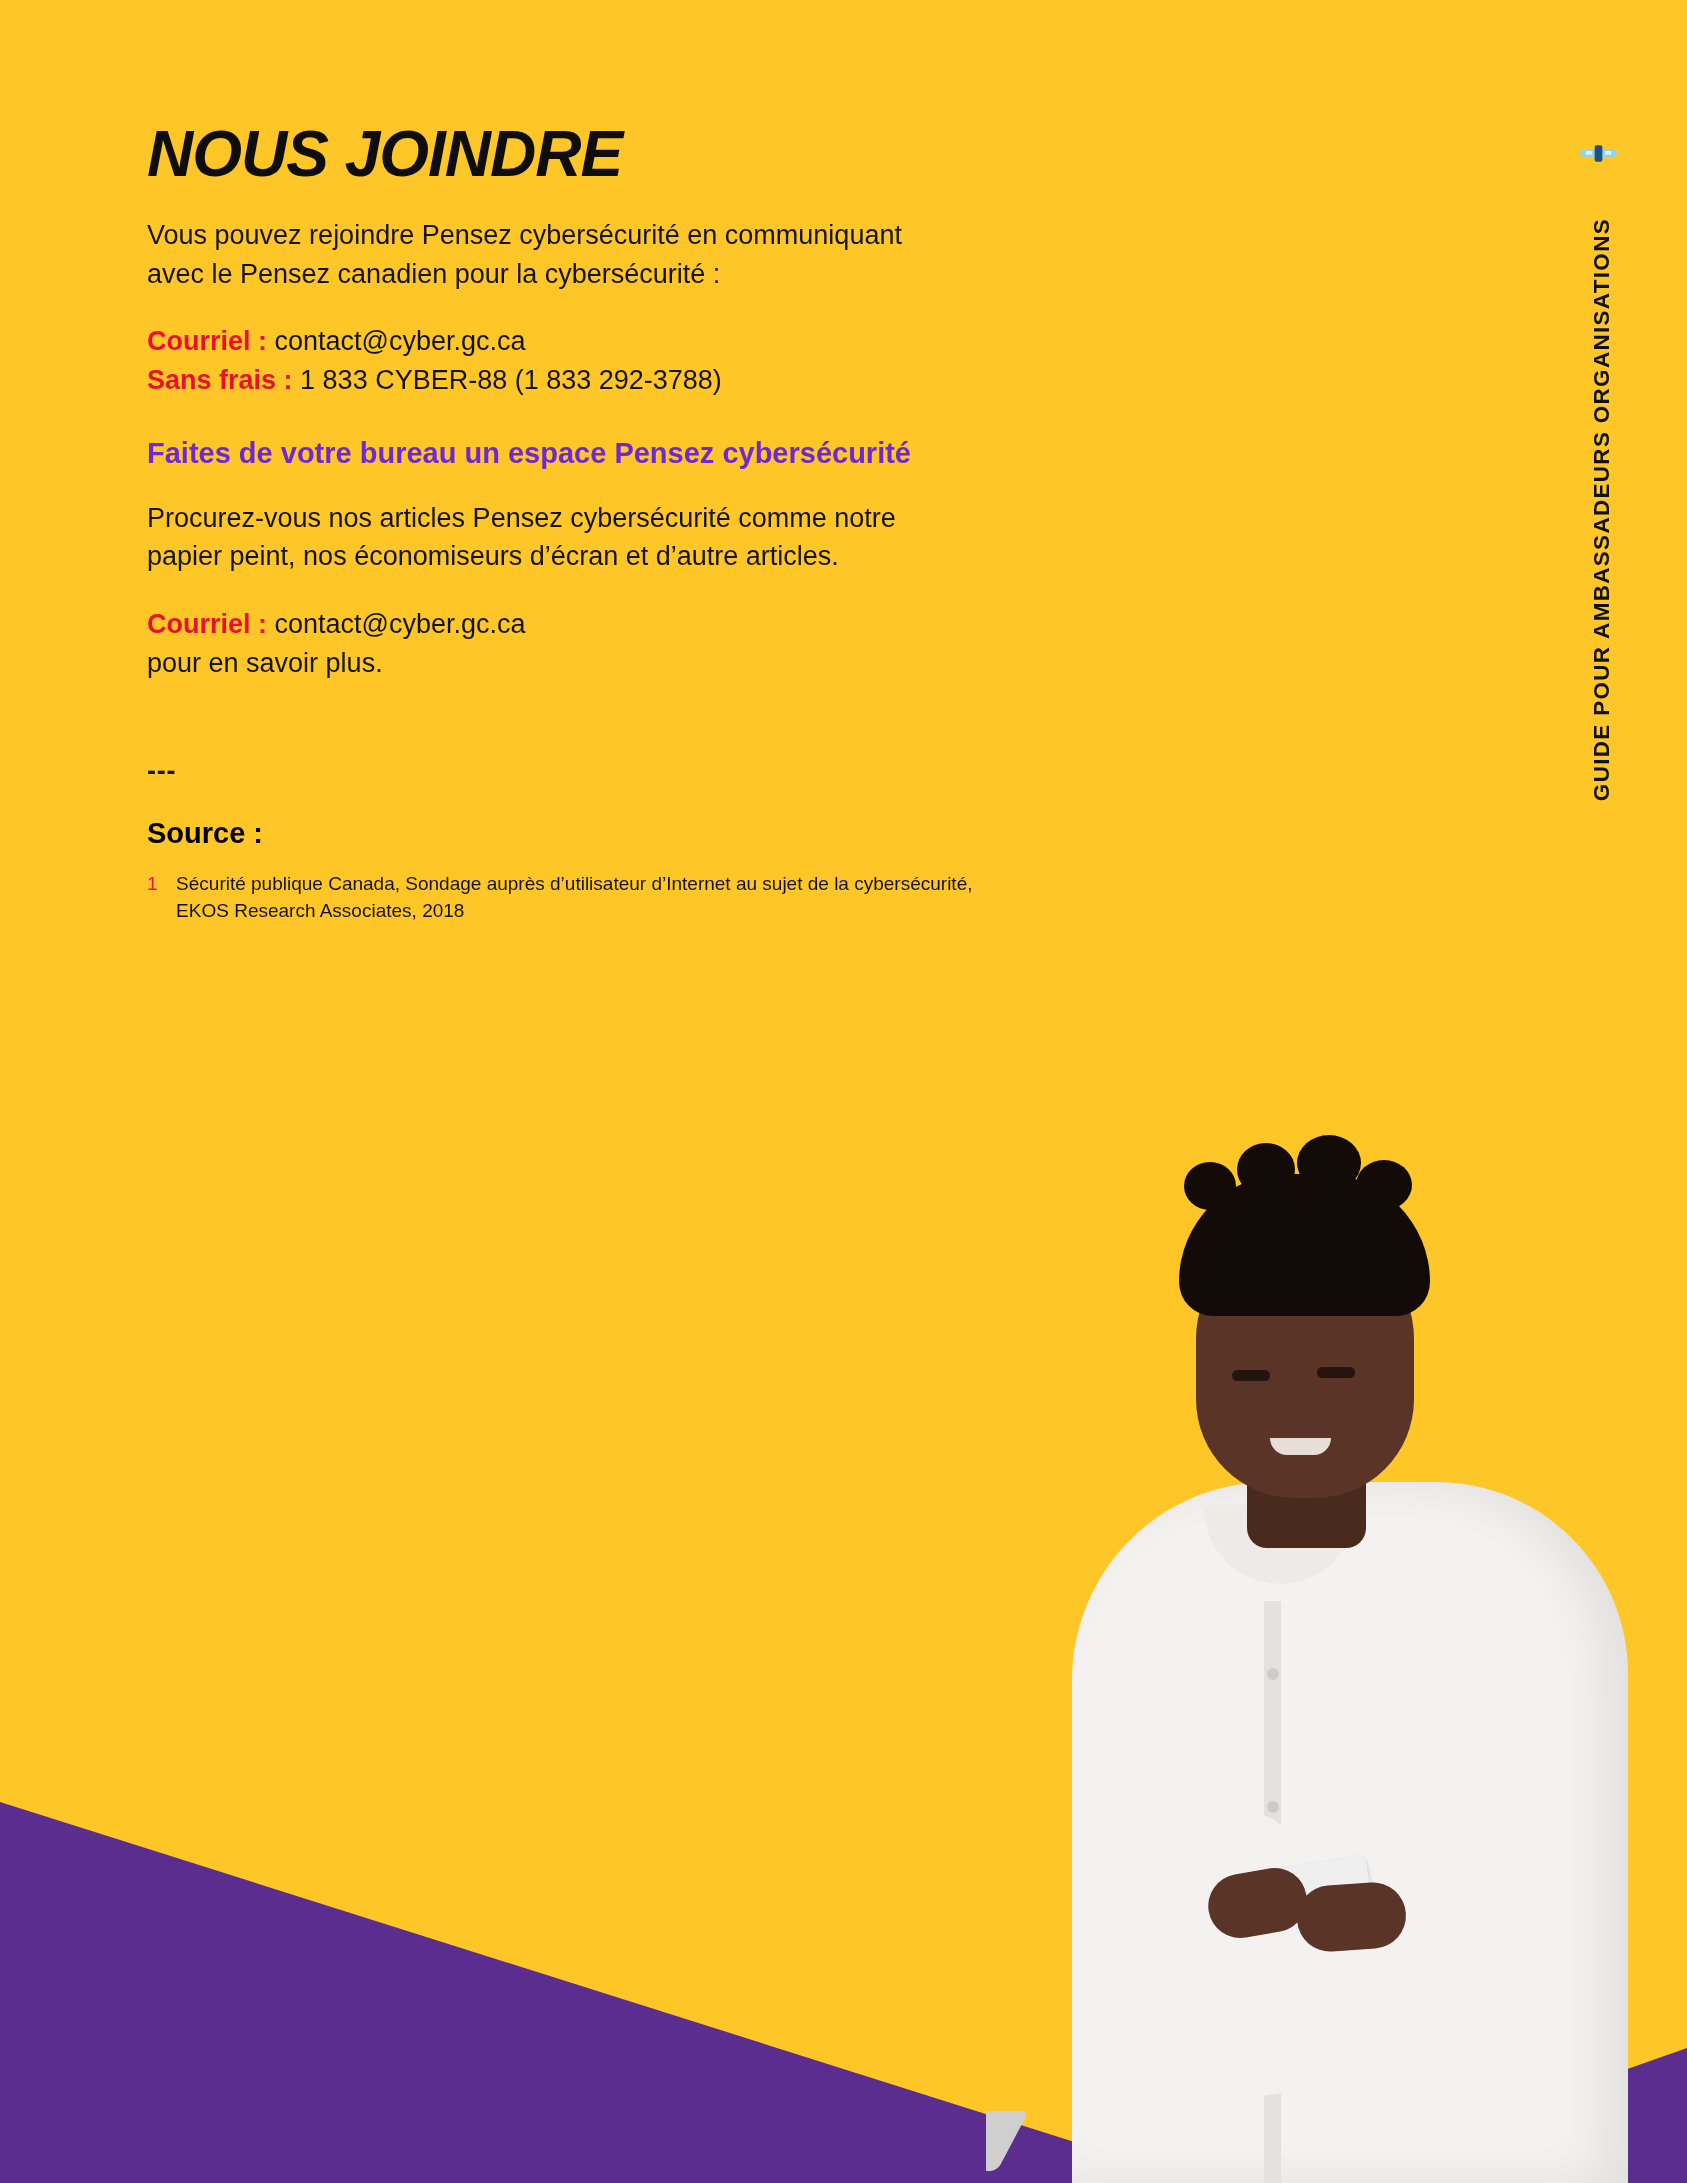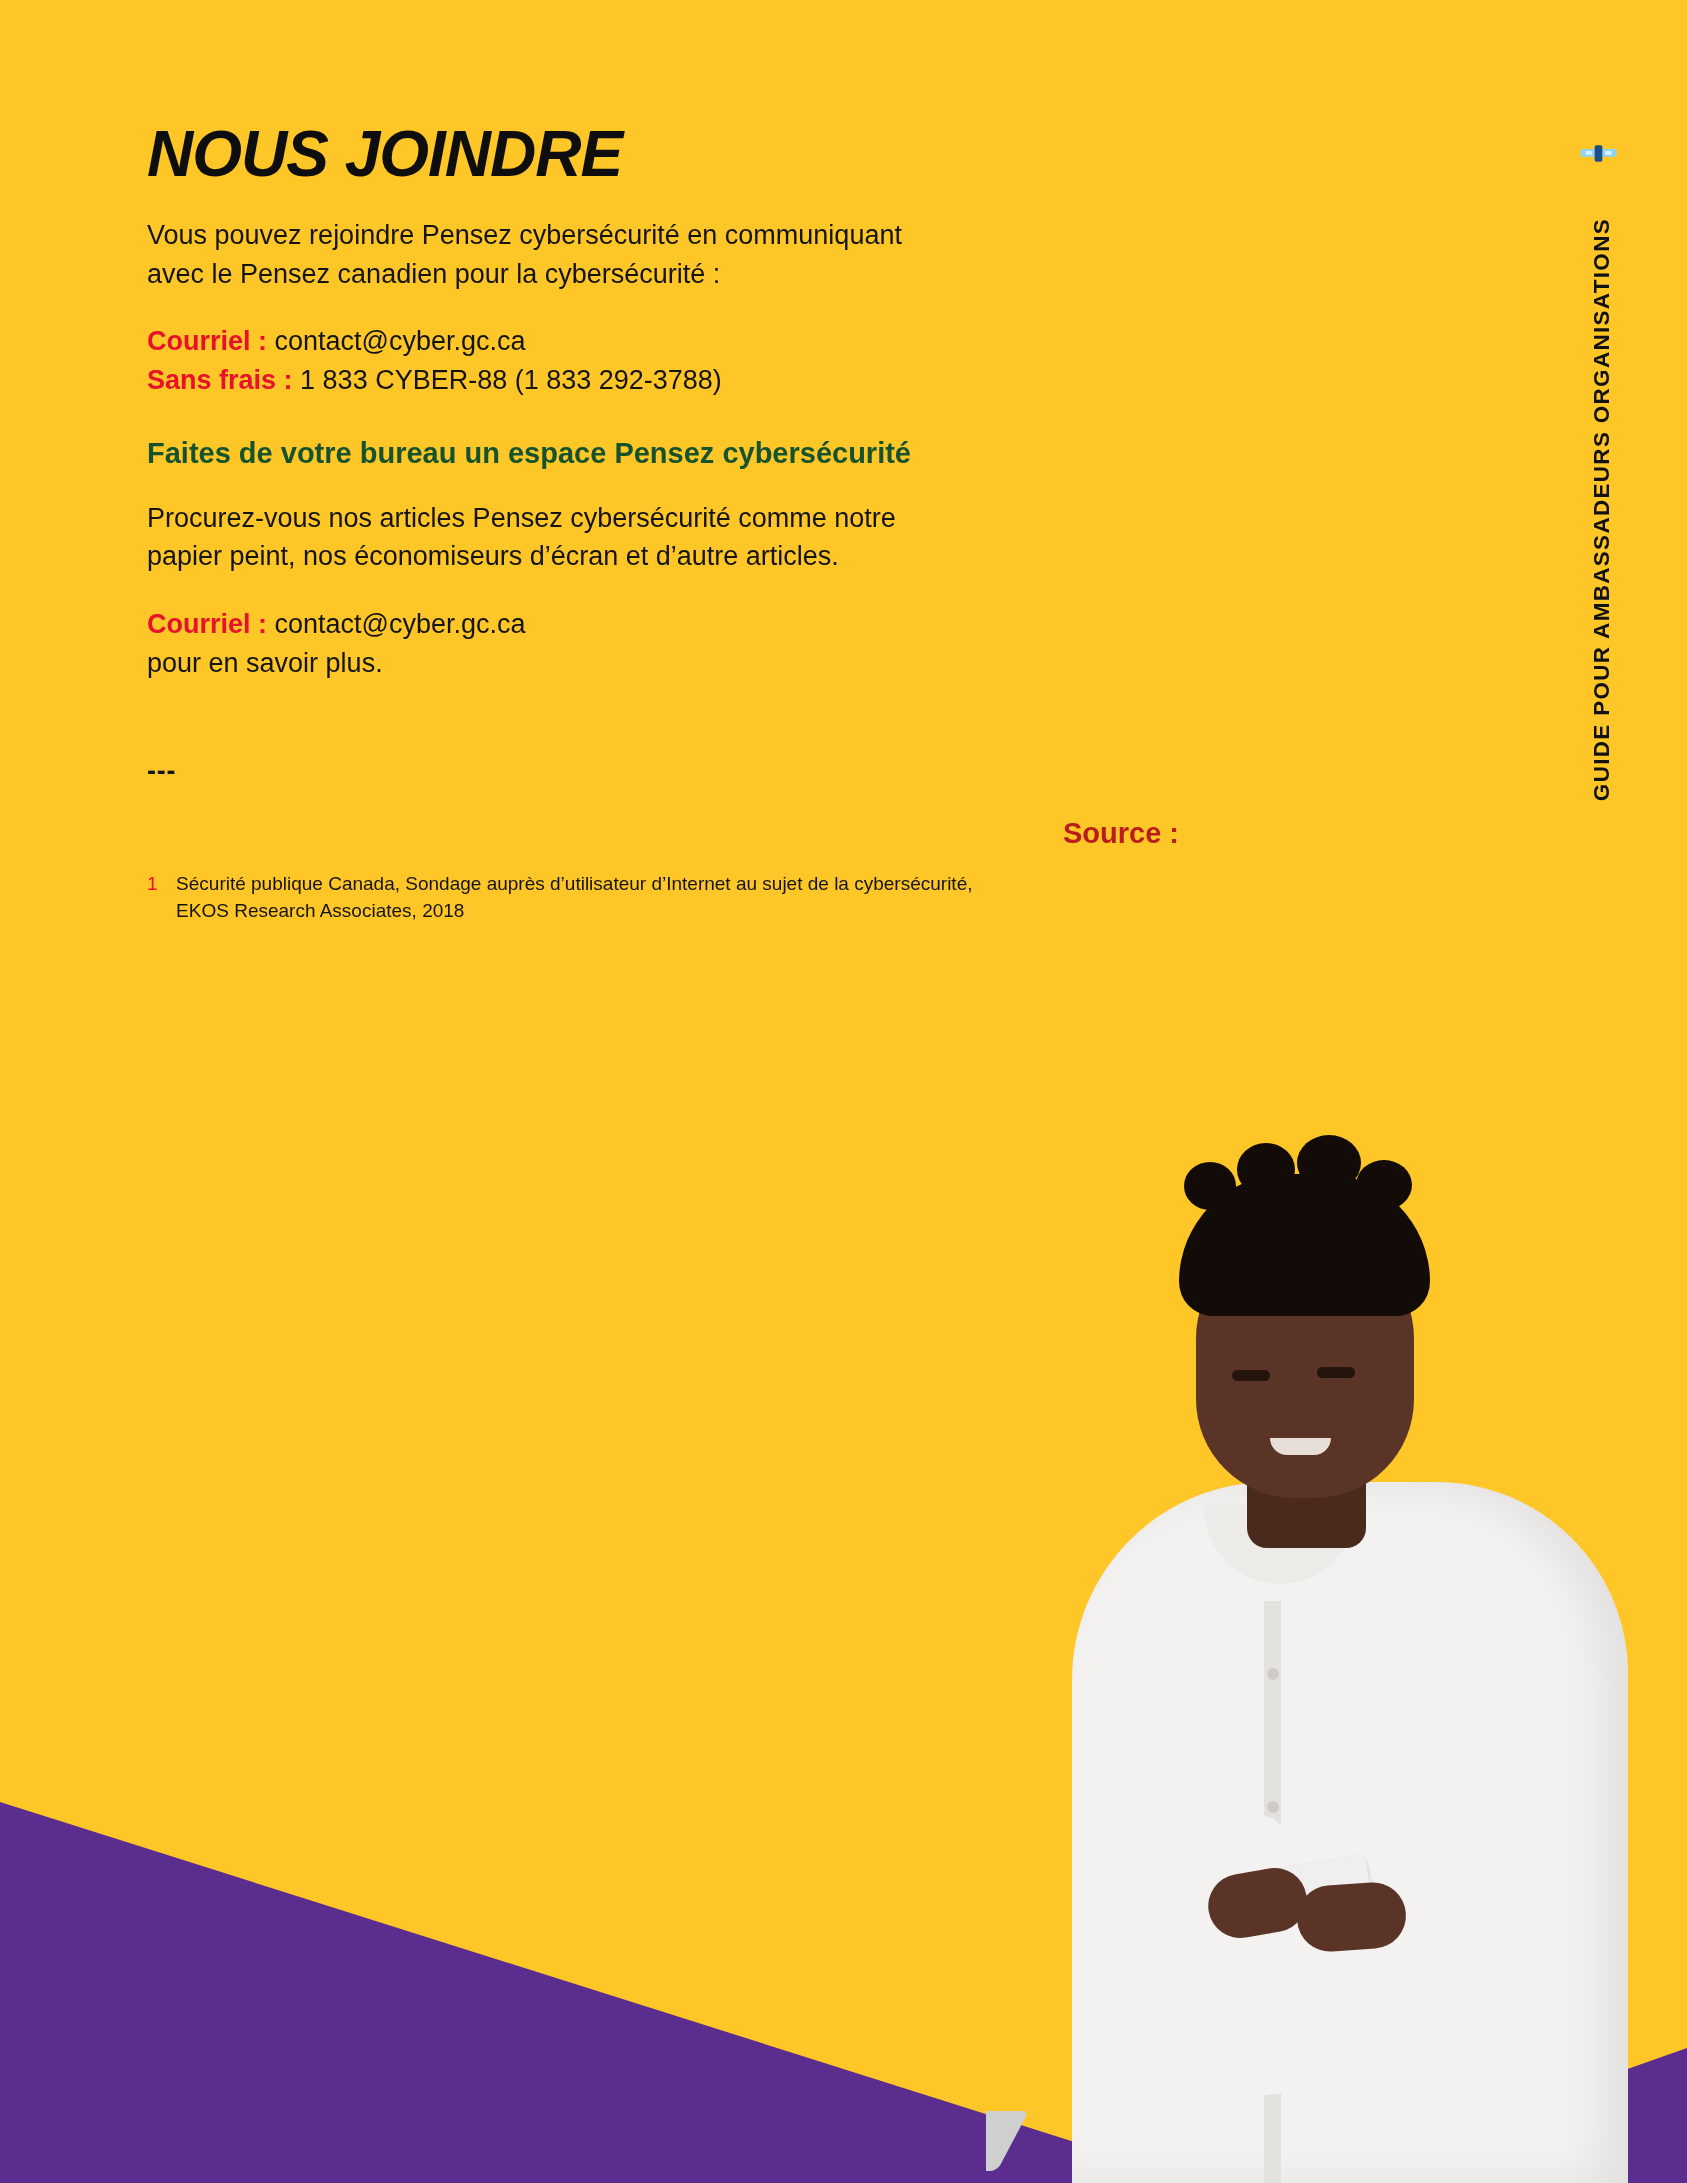--- a/index.html
+++ b/index.html
@@ -121,37 +121,36 @@
   .label-red {
     color: #E8112D;
     font-weight: bold;
   }
 
   h3.subhead2 {
     margin: 0 0 26.5px 0;
     font-size: 29px;
     line-height: 1.32;
     font-weight: bold;
-    color: #14532d;
+    color: #6d28d9;
   }
 
   .dashes {
     margin: 73px 0 30px 0;
     font-size: 27px;
     letter-spacing: 0.7px;
     color: #141414;
     font-weight: bold;
   }
 
   h4.source-title {
     margin: 0 0 20px 0;
     font-size: 29px;
     font-weight: bold;
-    color: #b91c1c;
-    text-align: right;
+    color: #000000;
   }
 
   .source-row {
     display: flex;
     gap: 18.5px;
     font-size: 19px;
     line-height: 1.45;
     color: #141414;
     max-width: 873px;
   }

